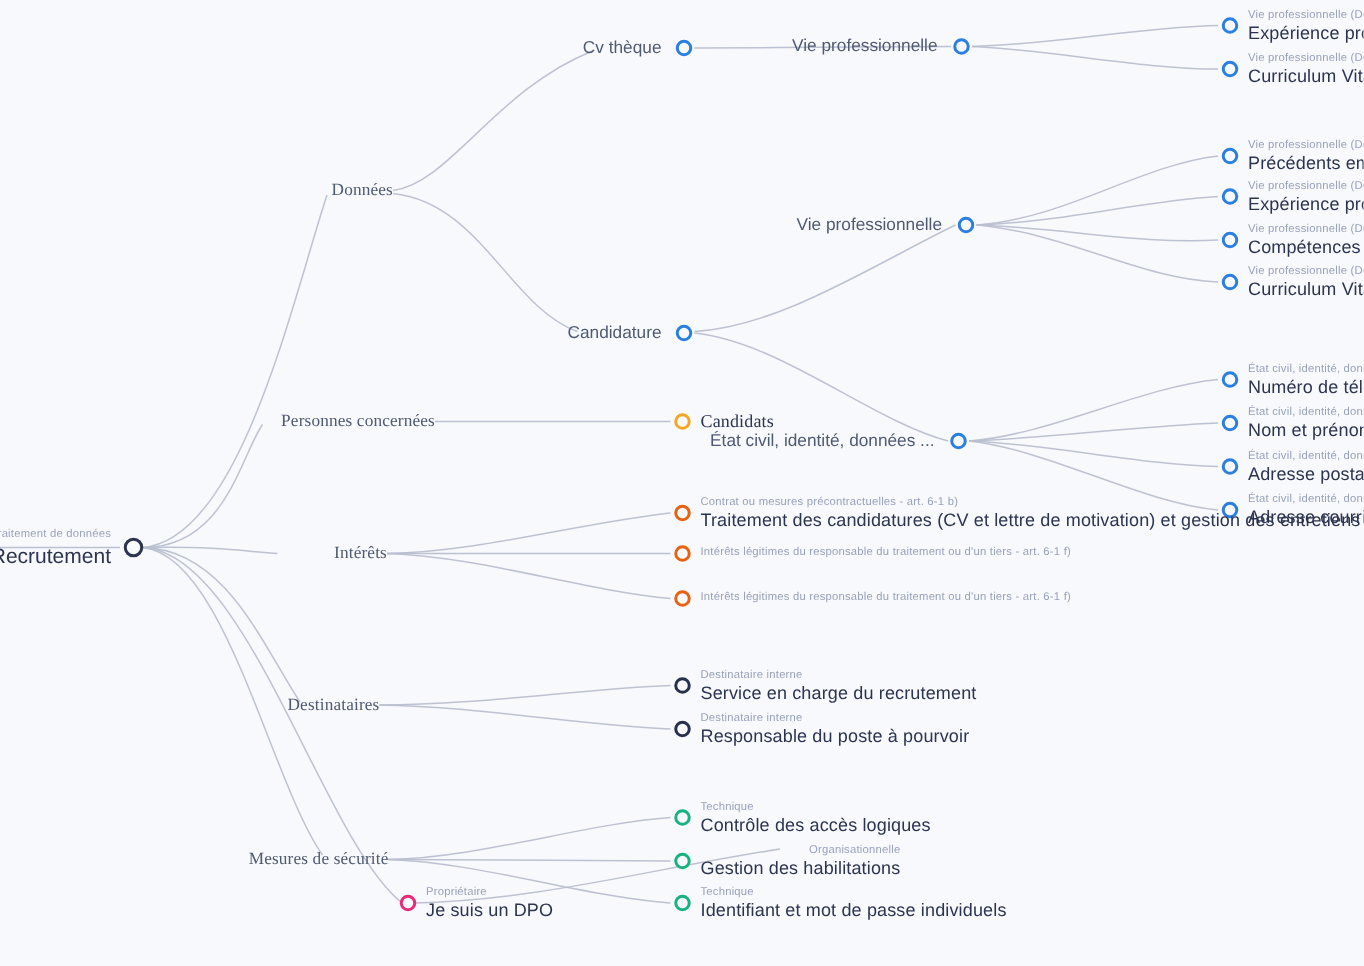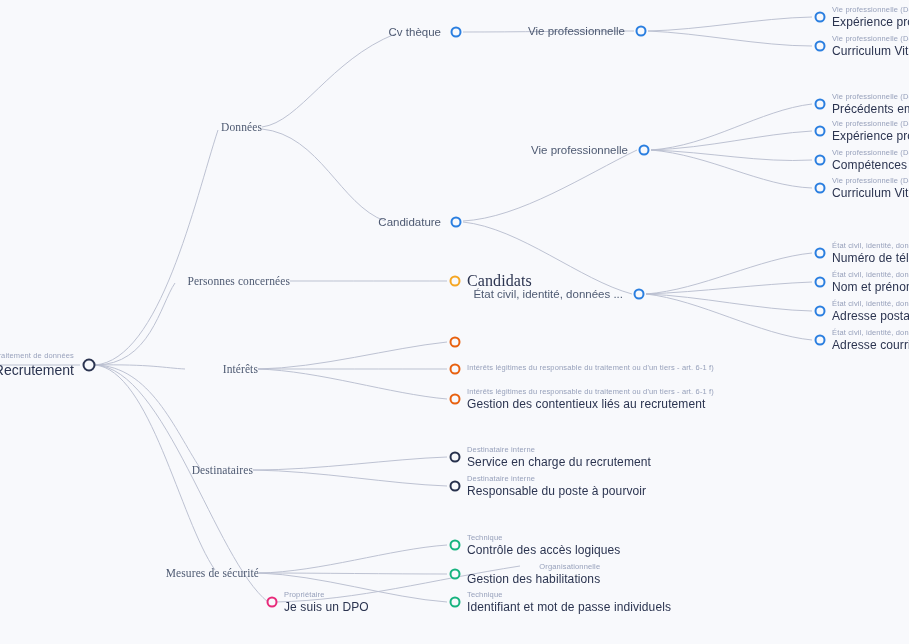--- a/index.html
+++ b/index.html
@@ -198,21 +198,21 @@
   <div class="midlabel" style="left:634px; top:31px;">Vie professionnelle</div>
   <div class="node-dot blue" style="left:641px; top:31px;"></div>
 
   <div class="midlabel" style="left:450px; top:222px;">Candidature</div>
   <div class="node-dot blue" style="left:456px; top:222px;"></div>
 
   <div class="midlabel" style="left:637px; top:150px;">Vie professionnelle</div>
   <div class="node-dot blue" style="left:644px; top:150px;"></div>
 
   <div class="node-dot amber" style="left:455px; top:281px;"></div>
-  <div class="lbl branch-right" style="left:467px; top:281px; font-size:16px; color:#2b3450;">Candidats</div>
+  <div class="lbl branch-right" style="left:467px; top:281px; font-size:12px; color:#2b3450;">Candidats</div>
 
   <div class="midlabel" style="left:632px; top:294px;">État civil, identité, données ...</div>
   <div class="node-dot blue" style="left:639px; top:294px;"></div>
 
   <div class="node-dot blue" style="left:820px; top:17px;"></div>
   <div class="leaf" style="left:832px; top:17px;">
     <span class="cat">Vie professionnelle (Donn</span>
     <span class="ttl">Expérience profes</span>
   </div>
 
@@ -264,30 +264,33 @@
     <span class="ttl">Adresse postale</span>
   </div>
 
   <div class="node-dot blue" style="left:820px; top:340px;"></div>
   <div class="leaf" style="left:832px; top:340px;">
     <span class="cat">État civil, identité, donné</span>
     <span class="ttl">Adresse courriel</span>
   </div>
 
   <div class="node-dot orange" style="left:455px; top:342px;"></div>
+  <div class="leaf" style="left:467px; top:342px;">
+    <span class="cat">Contrat ou mesures précontractuelles - art. 6-1 b)</span>
+    <span class="ttl">Traitement des candidatures (CV et lettre de motivation) et gestion des entretiens</span>
+  </div>
 
   <div class="node-dot orange" style="left:455px; top:369px;"></div>
   <div class="leaf" style="left:467px; top:369px;">
     <span class="cat">Intérêts légitimes du responsable du traitement ou d'un tiers - art. 6-1 f)</span>
   </div>
 
   <div class="node-dot orange" style="left:455px; top:399px;"></div>
   <div class="leaf" style="left:467px; top:399px;">
     <span class="cat">Intérêts légitimes du responsable du traitement ou d'un tiers - art. 6-1 f)</span>
-    <span class="ttl">Gestion des contentieux liés au recrutement</span>
   </div>
 
   <div class="node-dot navy" style="left:455px; top:457px;"></div>
   <div class="leaf" style="left:467px; top:457px;">
     <span class="cat">Destinataire interne</span>
     <span class="ttl">Service en charge du recrutement</span>
   </div>
 
   <div class="node-dot navy" style="left:455px; top:486px;"></div>
   <div class="leaf" style="left:467px; top:486px;">

